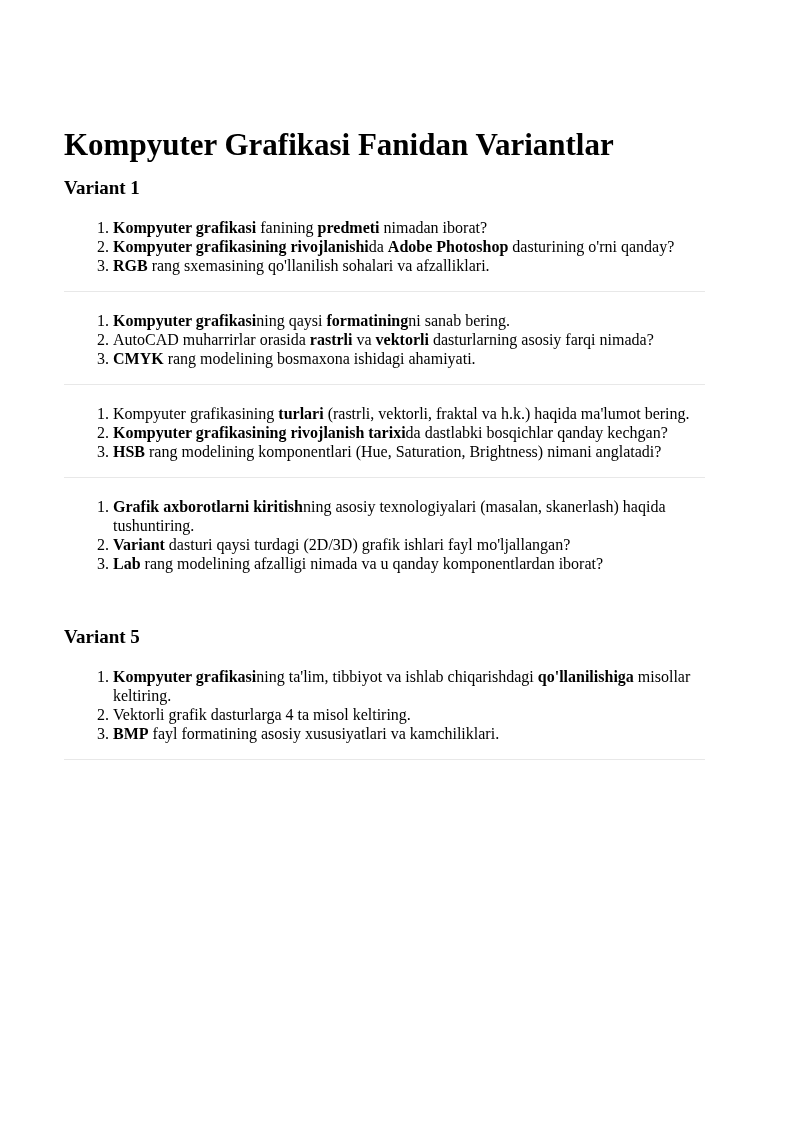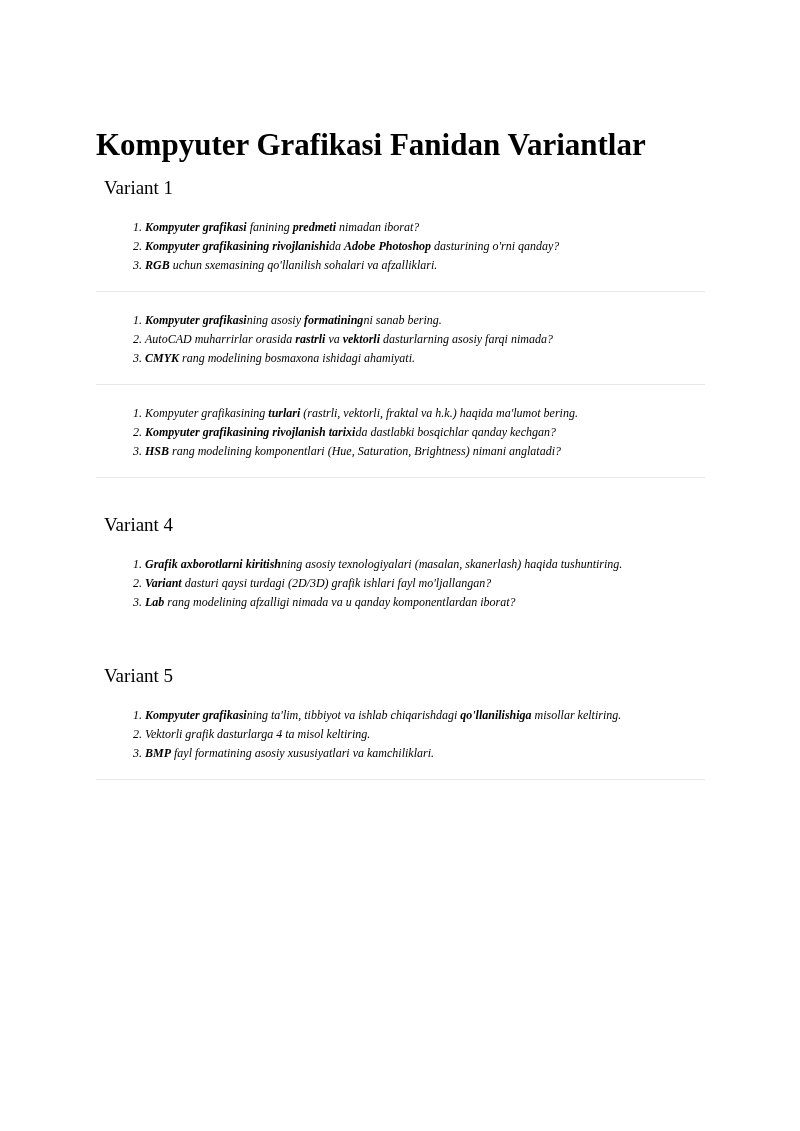--- a/index.html
+++ b/index.html
@@ -4,43 +4,42 @@
 <style>
   html, body { margin: 0; padding: 0; }
   body { background: #ffffff; }
   .page {
     width: 800px;
     height: 1131px;
     box-sizing: border-box;
     background: #ffffff;
     color: #000000;
     font-family: "Liberation Serif", "DejaVu Serif", serif;
-    padding: 126px 95px 0 96px;
+    padding: 126px 95px 0 64px;
     overflow: hidden;
   }
   .doc-title {
     font-size: 31px;
     line-height: 37px;
     font-weight: 700;
     margin: 0 0 13px 0;
   }
   .section { margin: 0; }
   .section-heading {
     font-size: 19px;
     line-height: 23px;
-    font-weight: 400;
-    margin: 8px;
+    font-weight: 700;
+    margin: 0;
   }
   .section + .section .section-heading { margin-top: 35px; }
   .question-list {
     margin: 19px 0 16px 0;
     padding: 0 0 0 49px;
-    font-size: 12px;
+    font-size: 16px;
     line-height: 19px;
-    font-style: italic;
   }
   .question-item { margin: 0; }
   .seg { font-weight: 400; }
   .seg-bold { font-weight: 700; }
   .divider {
     border: 0;
     border-top: 1px solid #e8e8e8;
     height: 0;
     margin: 0;
   }
@@ -50,45 +49,44 @@
 <body>
 
 <div class="page" style="color: rgb(0, 0, 0); background: rgb(255, 255, 255);">
   <h1 class="doc-title">Kompyuter Grafikasi Fanidan Variantlar</h1>
   <div id="sections">
   <section class="section">
     <h2 class="section-heading">Variant 1</h2>
     <ol class="question-list">
           <li class="question-item"><span class="seg seg-bold">Kompyuter grafikasi</span><span class="seg"> fanining </span><span class="seg seg-bold">predmeti</span><span class="seg"> nimadan iborat?</span></li>
           <li class="question-item"><span class="seg seg-bold">Kompyuter grafikasining rivojlanishi</span><span class="seg">da </span><span class="seg seg-bold">Adobe Photoshop</span><span class="seg"> dasturining o'rni qanday?</span></li>
-          <li class="question-item"><span class="seg seg-bold">RGB</span><span class="seg"> uchun sxemasining qo'llanilish sohalari va afzalliklari.</span></li>
+          <li class="question-item"><span class="seg seg-bold">RGB</span><span class="seg"> rang sxemasining qo'llanilish sohalari va afzalliklari.</span></li>
         </ol>
     <hr class="divider" style="border-top-color: rgb(232, 232, 232);">
   </section>
 
   <section class="section">
     <ol class="question-list">
-          <li class="question-item"><span class="seg seg-bold">Kompyuter grafikasi</span><span class="seg">ning asosiy </span><span class="seg seg-bold">formatining</span><span class="seg">ni sanab bering.</span></li>
+          <li class="question-item"><span class="seg seg-bold">Kompyuter grafikasi</span><span class="seg">ning qaysi </span><span class="seg seg-bold">formatining</span><span class="seg">ni sanab bering.</span></li>
           <li class="question-item"><span class="seg">AutoCAD muharrirlar orasida </span><span class="seg seg-bold">rastrli</span><span class="seg"> va </span><span class="seg seg-bold">vektorli</span><span class="seg"> dasturlarning asosiy farqi nimada?</span></li>
           <li class="question-item"><span class="seg seg-bold">CMYK</span><span class="seg"> rang modelining bosmaxona ishidagi ahamiyati.</span></li>
         </ol>
     <hr class="divider" style="border-top-color: rgb(232, 232, 232);">
   </section>
 
   <section class="section">
     <ol class="question-list">
           <li class="question-item"><span class="seg">Kompyuter grafikasining </span><span class="seg seg-bold">turlari</span><span class="seg"> (rastrli, vektorli, fraktal va h.k.) haqida ma'lumot bering.</span></li>
           <li class="question-item"><span class="seg seg-bold">Kompyuter grafikasining rivojlanish tarixi</span><span class="seg">da dastlabki bosqichlar qanday kechgan?</span></li>
           <li class="question-item"><span class="seg seg-bold">HSB</span><span class="seg"> rang modelining komponentlari (Hue, Saturation, Brightness) nimani anglatadi?</span></li>
         </ol>
     <hr class="divider" style="border-top-color: rgb(232, 232, 232);">
   </section>
 
   <section class="section">
-    <h2 class="section-heading">Variant 4</h2>
     <ol class="question-list">
           <li class="question-item"><span class="seg seg-bold">Grafik axborotlarni kiritish</span><span class="seg">ning asosiy texnologiyalari (masalan, skanerlash) haqida tushuntiring.</span></li>
           <li class="question-item"><span class="seg seg-bold">Variant</span><span class="seg"> dasturi qaysi turdagi (2D/3D) grafik ishlari fayl mo'ljallangan?</span></li>
           <li class="question-item"><span class="seg seg-bold">Lab</span><span class="seg"> rang modelining afzalligi nimada va u qanday komponentlardan iborat?</span></li>
         </ol>
     <hr class="divider invisible" style="border-top-color: rgb(232, 232, 232);">
   </section>
 
   <section class="section">
     <h2 class="section-heading">Variant 5</h2>

